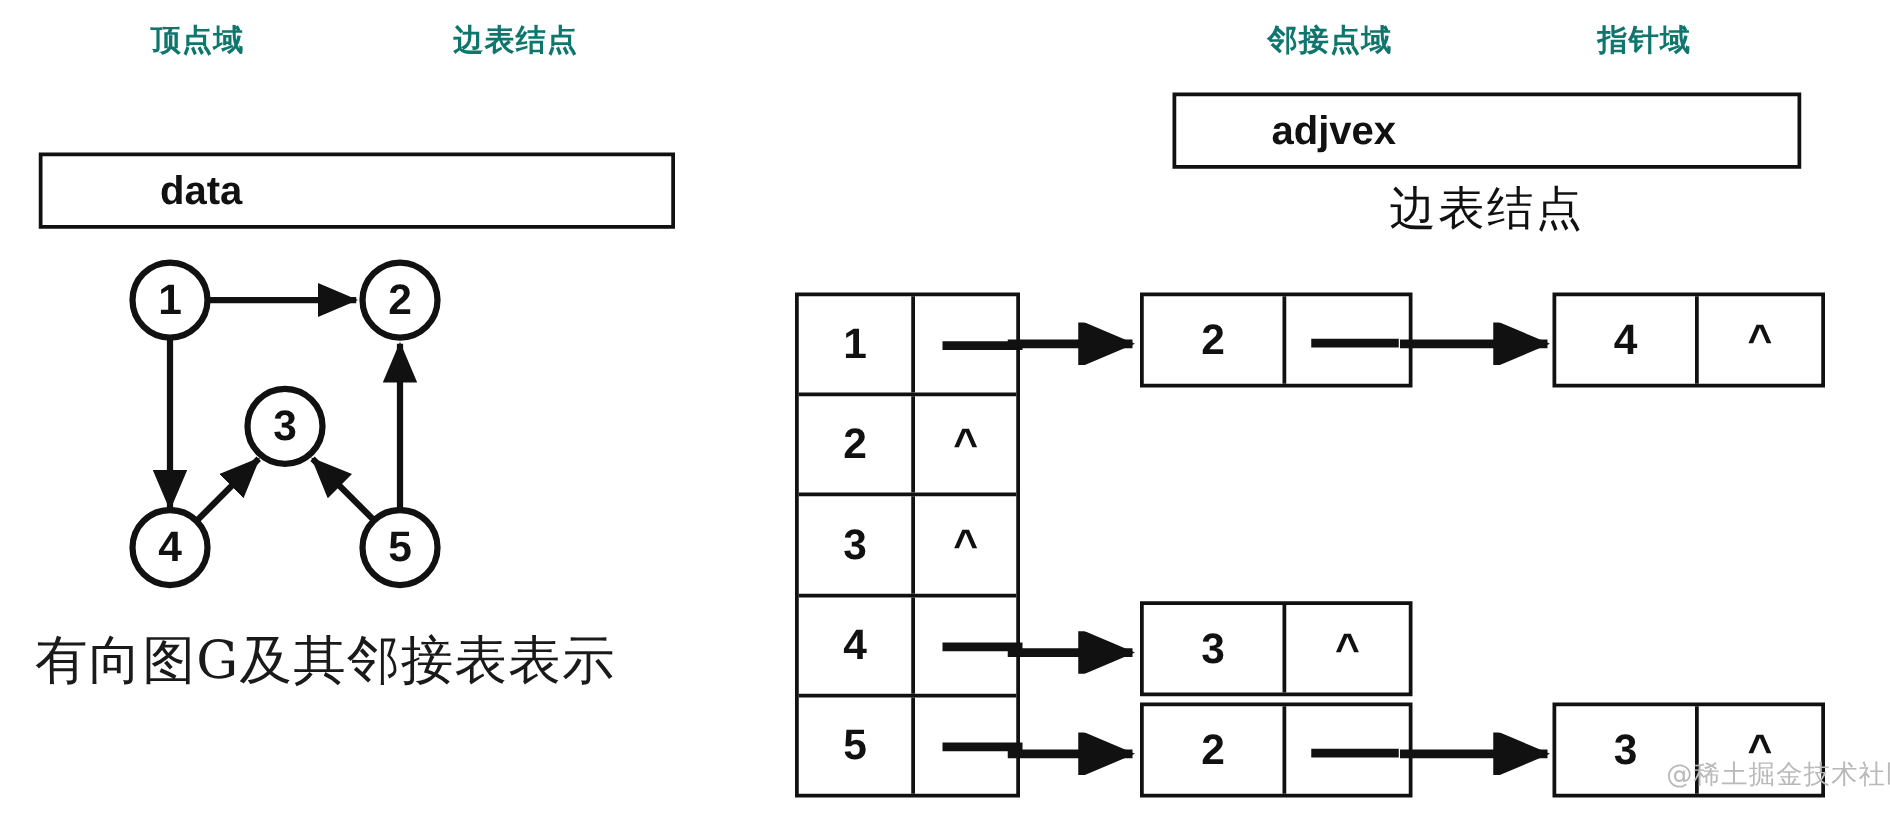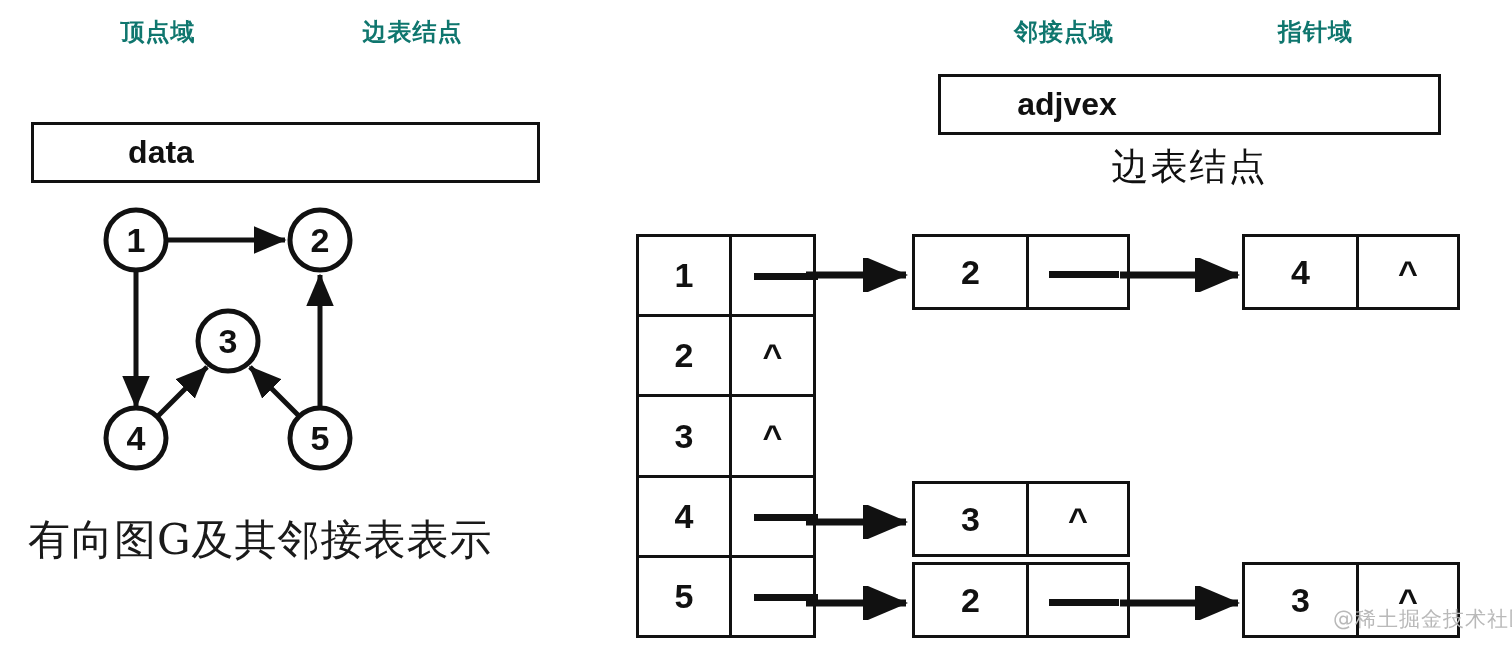--- a/index.html
+++ b/index.html
@@ -213,21 +213,21 @@
     <g>
       <circle cx="66" cy="243" r="30" fill="#ffffff" stroke="#111111" stroke-width="5"></circle>
       <text class="graph-node-label" x="66" y="243" text-anchor="middle" dominant-baseline="central">4</text>
     </g>
     <g>
       <circle cx="250" cy="243" r="30" fill="#ffffff" stroke="#111111" stroke-width="5"></circle>
       <text class="graph-node-label" x="250" y="243" text-anchor="middle" dominant-baseline="central">5</text>
     </g>
   </svg>
 
-  <div class="graph-caption abs" style="left:28px; top:500px;margin-top:12px;">有向图G及其邻接表表示</div>
+  <div class="graph-caption abs" style="left:28px; top:500px;">有向图G及其邻接表表示</div>
 
   <div class="vtable abs" style="left:636px; top:234px; width:180px; height:404px;">
 
     <div class="vrow">
       <div class="vcell-idx">1</div>
       <div class="vcell-ptr">
         <span class="ptr-stub" style="left:22px; top:36px; width:64px;"></span>
       </div>
     </div>
 

